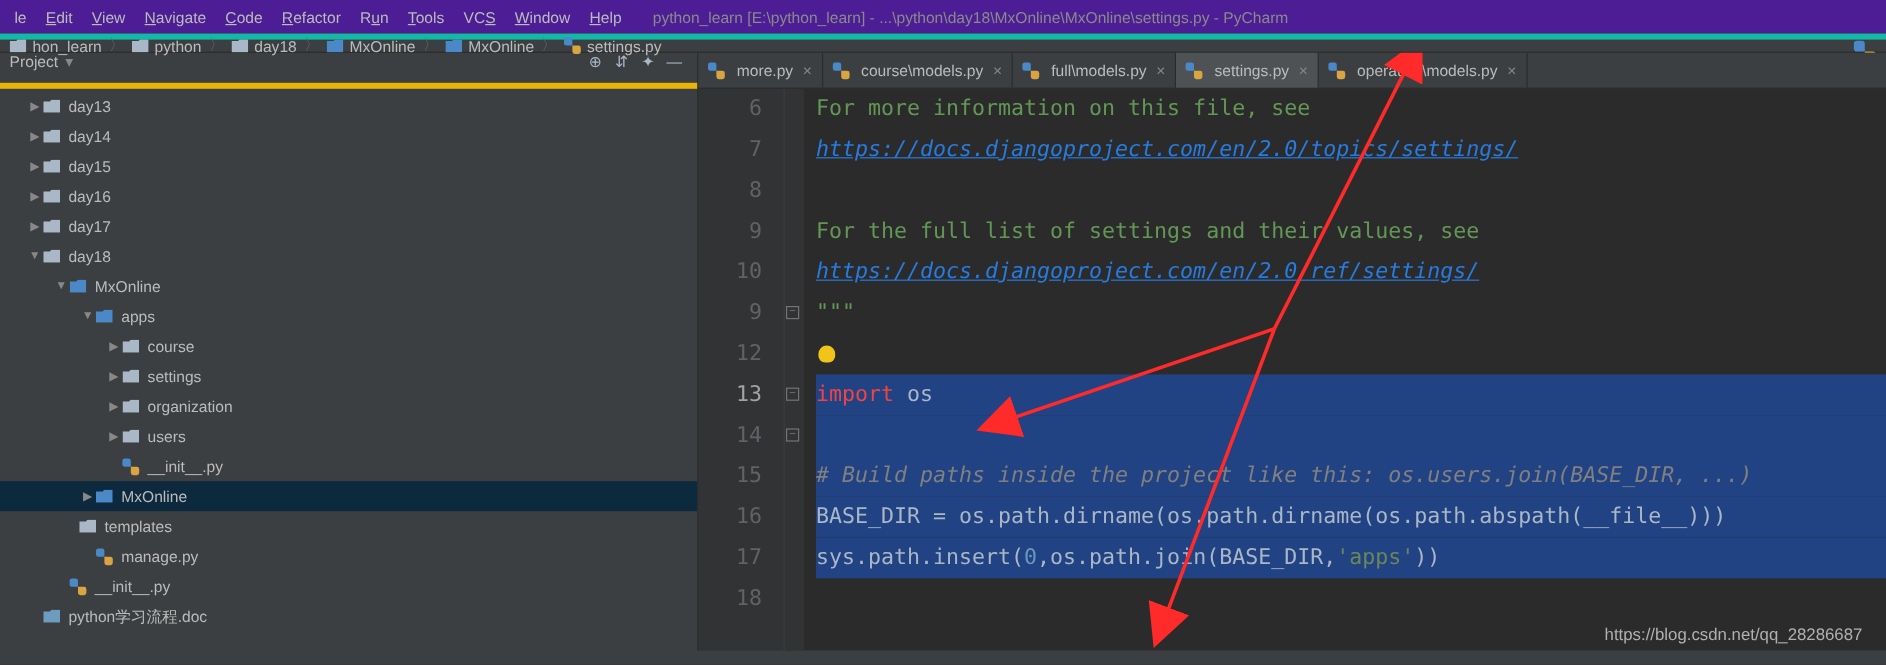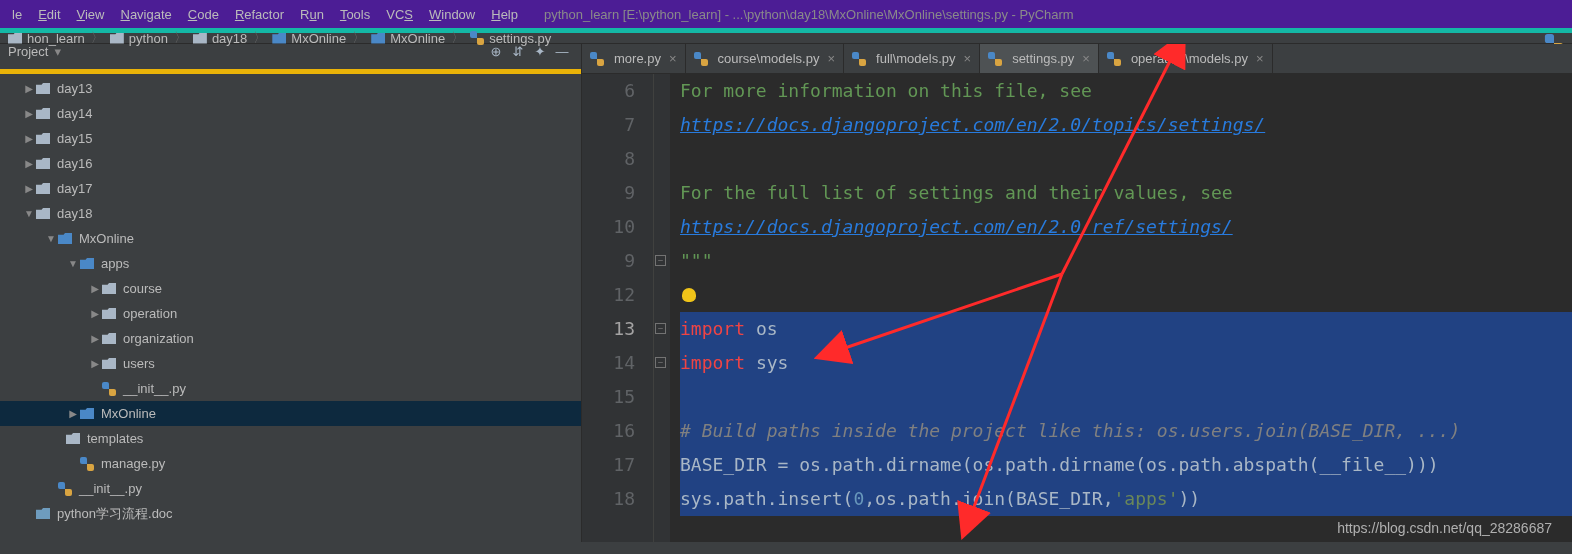--- a/index.html
+++ b/index.html
@@ -334,21 +334,21 @@
           <span class="tree-label">apps</span>
         </div>
         <div class="tree-row" style="padding-left: 88px;">
           <span class="tw">▶</span>
           <span class="folder-icon"></span>
           <span class="tree-label">course</span>
         </div>
         <div class="tree-row" style="padding-left: 88px;">
           <span class="tw">▶</span>
           <span class="folder-icon"></span>
-          <span class="tree-label">operation</span>
+          <span class="tree-label">settings</span>
         </div>
         <div class="tree-row" style="padding-left: 88px;">
           <span class="tw">▶</span>
           <span class="folder-icon"></span>
           <span class="tree-label">organization</span>
         </div>
         <div class="tree-row" style="padding-left: 88px;">
           <span class="tw">▶</span>
           <span class="folder-icon"></span>
           <span class="tree-label">users</span>
@@ -437,21 +437,20 @@
         </div>
       <div class="code" id="code">
           <div class="line"><span style="position: relative;"><span class="comment-green">For more information on this file, see</span></span></div>
           <div class="line"><span style="position: relative;"><span class="link">https://docs.djangoproject.com/en/2.0/topics/settings/</span></span></div>
           <div class="line"><span style="position: relative;"></span></div>
           <div class="line"><span style="position: relative;"><span class="comment-green">For the full list of settings and their values, see</span></span></div>
           <div class="line"><span style="position: relative;"><span class="link">https://docs.djangoproject.com/en/2.0/ref/settings/</span></span></div>
           <div class="line"><span style="position: relative;"><span class="comment-green">"""</span></span></div>
           <div class="line"><span style="position: relative;"></span></div>
           <div class="line"><div class="sel-bg" style="top: 0px; height: 34px;"></div><span style="position: relative;"><span class="kw">import</span> <span class="pln">os</span></span></div>
-          <div class="line"><div class="sel-bg" style="top: 0px; height: 34px;"></div><span style="position: relative;"><span class="kw">import</span> <span class="pln">sys</span></span></div>
           <div class="line"><div class="sel-bg" style="top: 0px; height: 34px;"></div><span style="position: relative;"></span></div>
           <div class="line"><div class="sel-bg" style="top: 0px; height: 34px;"></div><span style="position: relative;"><span class="comment"># Build paths inside the project like this: os.users.join(BASE_DIR, ...)</span></span></div>
           <div class="line"><div class="sel-bg" style="top: 0px; height: 34px;"></div><span style="position: relative;"><span class="pln">BASE_DIR = os.path.dirname(os.path.dirname(os.path.abspath(</span><span class="pln">__file__</span><span class="pln">)))</span></span></div>
           <div class="line"><div class="sel-bg" style="top: 0px; height: 34px;"></div><span style="position: relative;"><span class="pln">sys.path.insert(</span><span class="num">0</span><span class="pln">,os.path.join(BASE_DIR,</span><span class="str">'apps'</span><span class="pln">))</span></span></div>
           <div class="bulb" style="top: 214px; position: absolute; left: 12px;"></div>
         </div>
     </div>
     <div class="watermark">https://blog.csdn.net/qq_28286687</div>
 
     <svg class="arrows">

